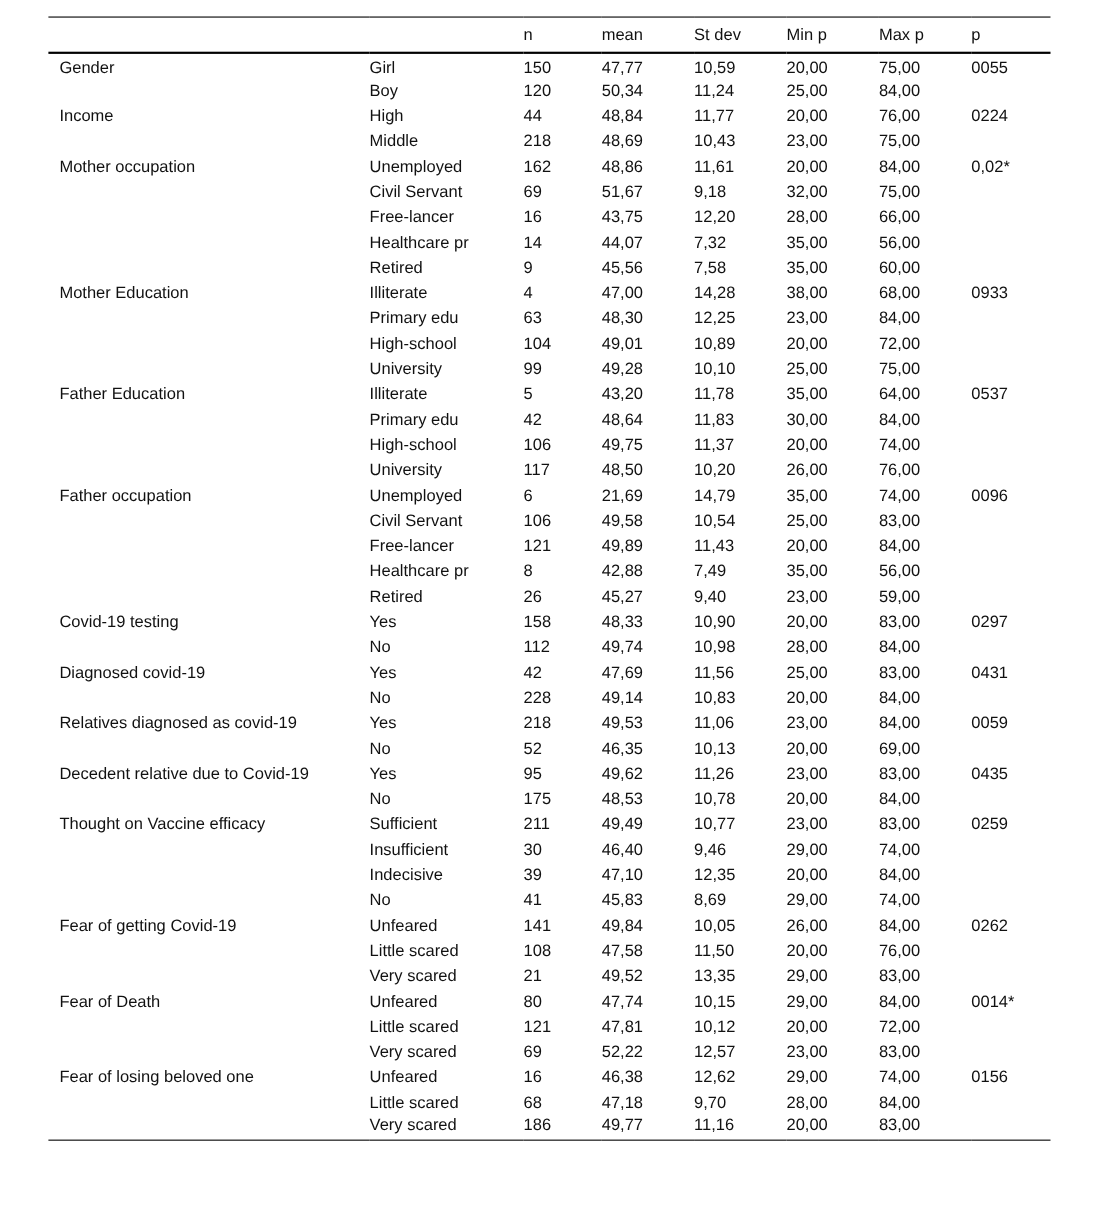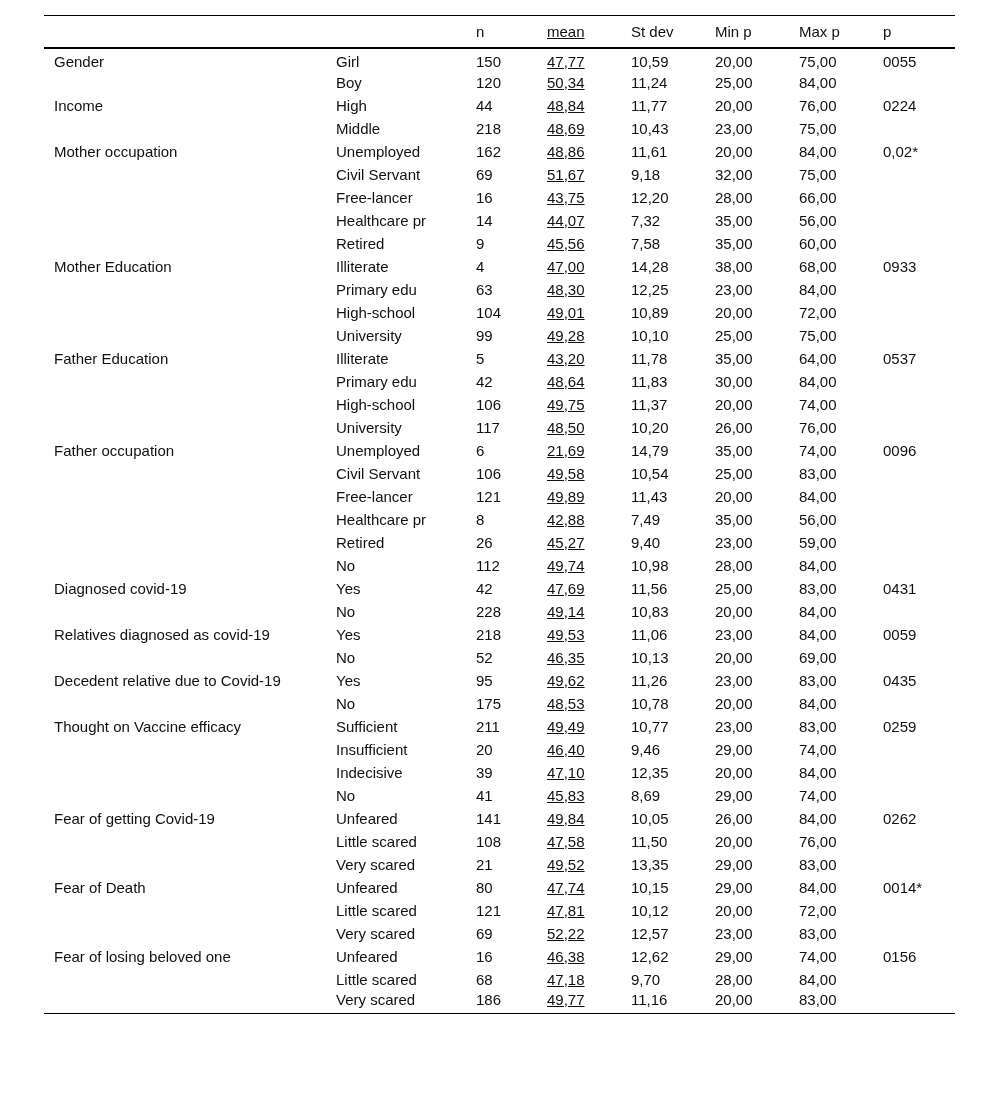--- a/index.html
+++ b/index.html
@@ -7,21 +7,21 @@
   .tbl { position: absolute; left: 44px; top: 15px; width: 911px; border-collapse: collapse; }
   .tbl thead tr { height: 32px; }
   .tbl thead th { font-weight: normal; text-align: left; vertical-align: middle; padding: 0; border-top: 1px solid #000; border-bottom: 2px solid #000; }
   .tbl tbody tr { height: 23px; }
   .tbl tbody td { padding: 0; vertical-align: middle; text-align: left; white-space: nowrap; }
   .tbl tbody tr:last-child td { border-bottom: 1px solid #000; padding-bottom: 4px; }
   .tbl tbody tr:first-child td { padding-top: 3px; }
   .c0 { width: 282px; padding-left: 10px !important; }
   .c1 { width: 140px; }
   .c2 { width: 71px; }
-  .c3 { width: 84px; text-decoration: underline; }
+  .c3 { width: 84px; }
   .c4 { width: 84px; }
   .c5 { width: 84px; }
   .c6 { width: 84px; margin-top: 12px; }
   .c7 { width: auto; }
   th.c0 { padding-left: 10px; }
 </style>
 </head>
 <body>
 
 <table class="tbl">
@@ -252,20 +252,30 @@
         <td class="c0"></td>
         <td class="c1">Retired</td>
         <td class="c2">26</td>
         <td class="c3">45,27</td>
         <td class="c4">9,40</td>
         <td class="c5">23,00</td>
         <td class="c6">59,00</td>
         <td class="c7"></td>
       </tr>
       <tr>
+        <td class="c0">Covid-19 testing</td>
+        <td class="c1">Yes</td>
+        <td class="c2">158</td>
+        <td class="c3">48,33</td>
+        <td class="c4">10,90</td>
+        <td class="c5">20,00</td>
+        <td class="c6">83,00</td>
+        <td class="c7">0297</td>
+      </tr>
+      <tr>
         <td class="c0"></td>
         <td class="c1">No</td>
         <td class="c2">112</td>
         <td class="c3">49,74</td>
         <td class="c4">10,98</td>
         <td class="c5">28,00</td>
         <td class="c6">84,00</td>
         <td class="c7"></td>
       </tr>
       <tr>
@@ -334,21 +344,21 @@
         <td class="c2">211</td>
         <td class="c3">49,49</td>
         <td class="c4">10,77</td>
         <td class="c5">23,00</td>
         <td class="c6">83,00</td>
         <td class="c7">0259</td>
       </tr>
       <tr>
         <td class="c0"></td>
         <td class="c1">Insufficient</td>
-        <td class="c2">20</td>
+        <td class="c2">30</td>
         <td class="c3">46,40</td>
         <td class="c4">9,46</td>
         <td class="c5">29,00</td>
         <td class="c6">74,00</td>
         <td class="c7"></td>
       </tr>
       <tr>
         <td class="c0"></td>
         <td class="c1">Indecisive</td>
         <td class="c2">39</td>

